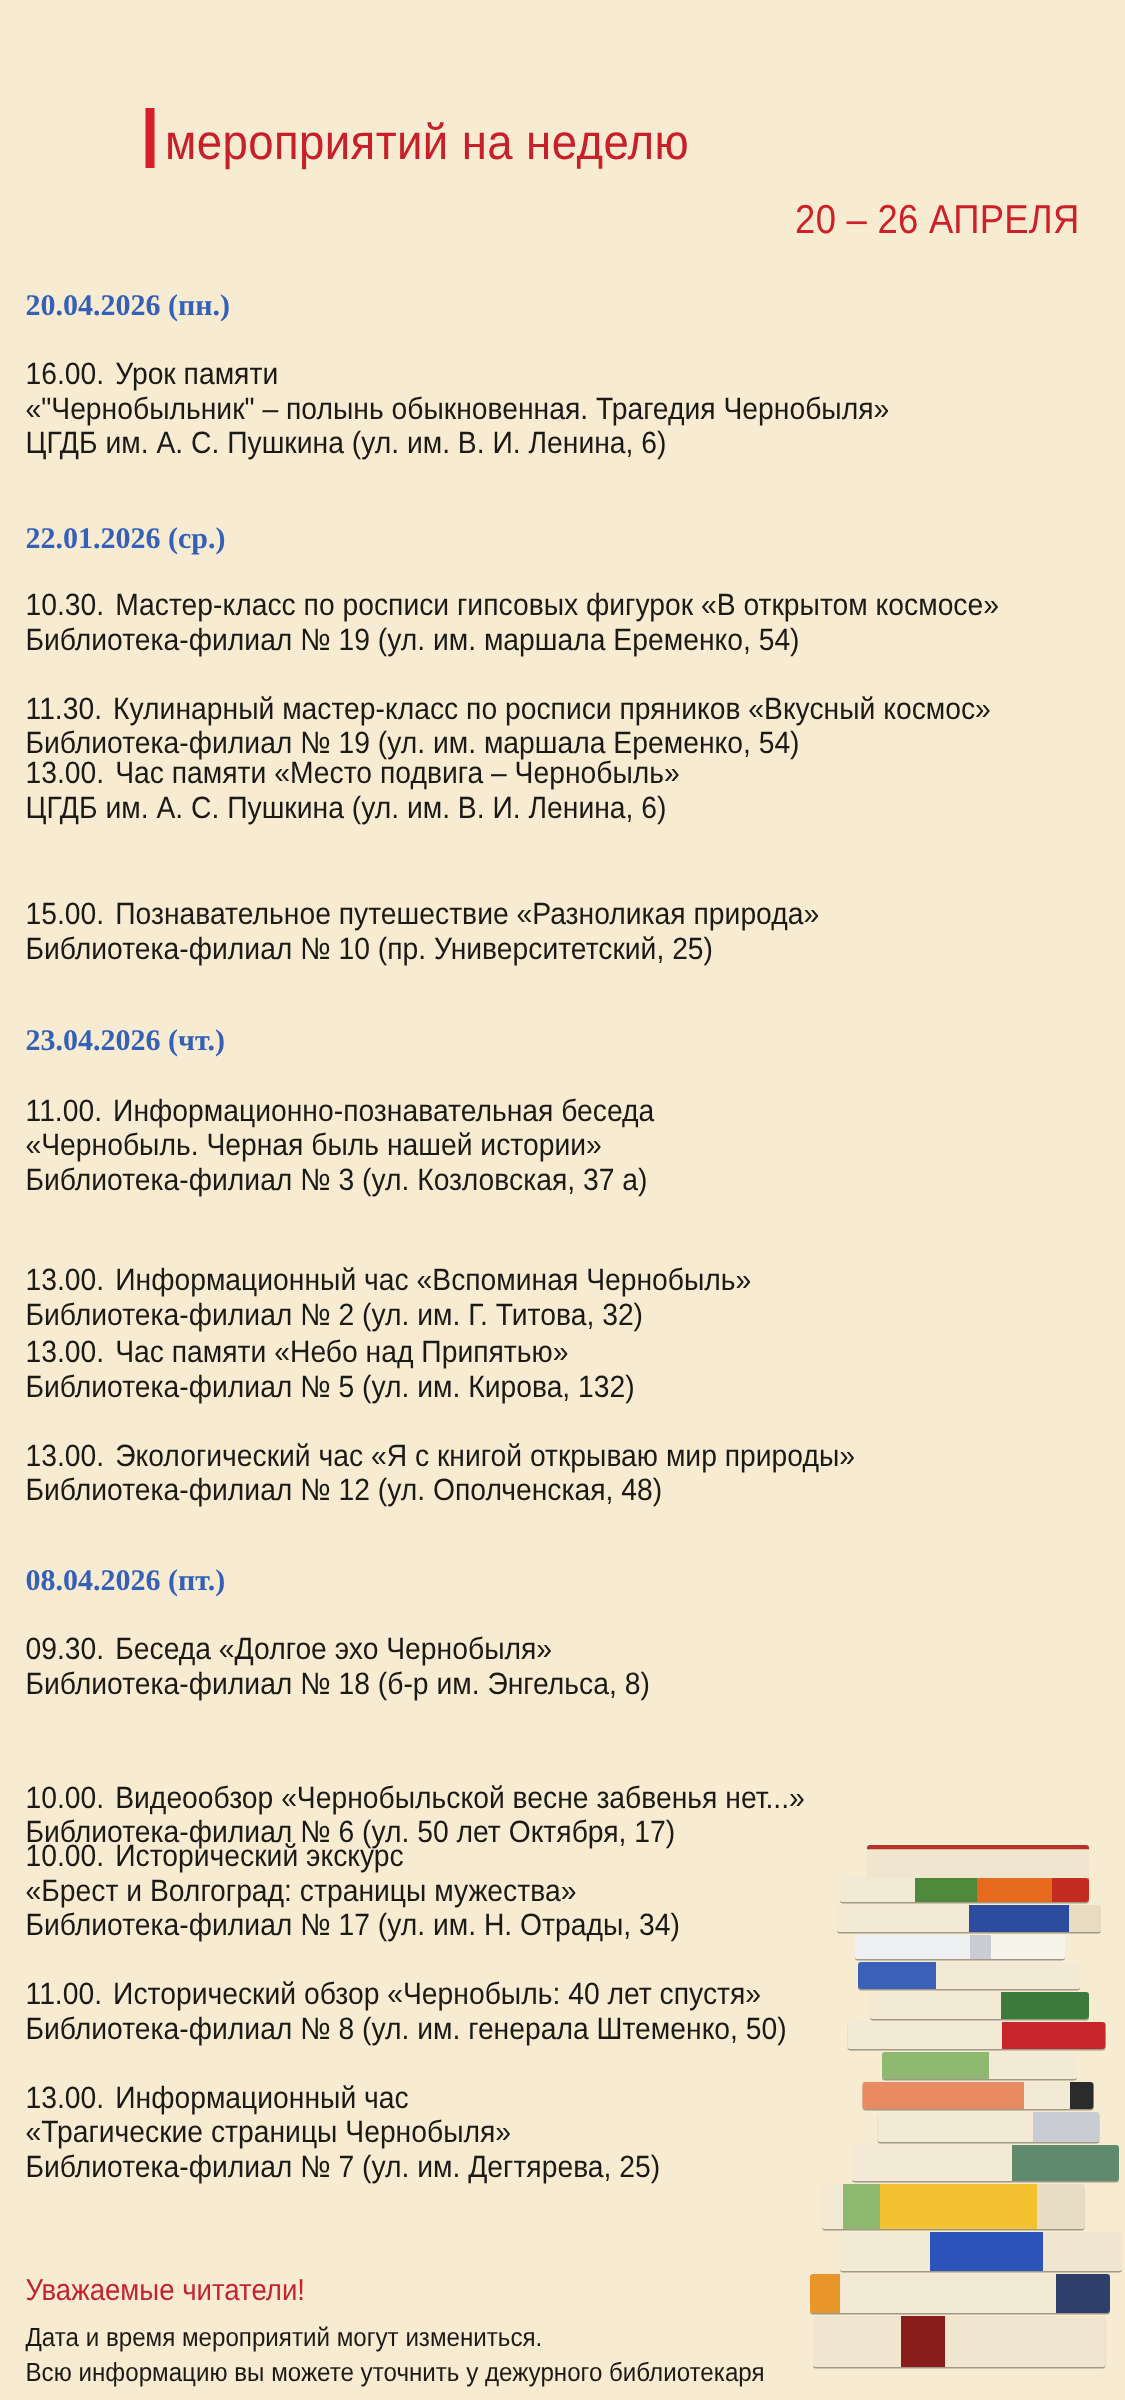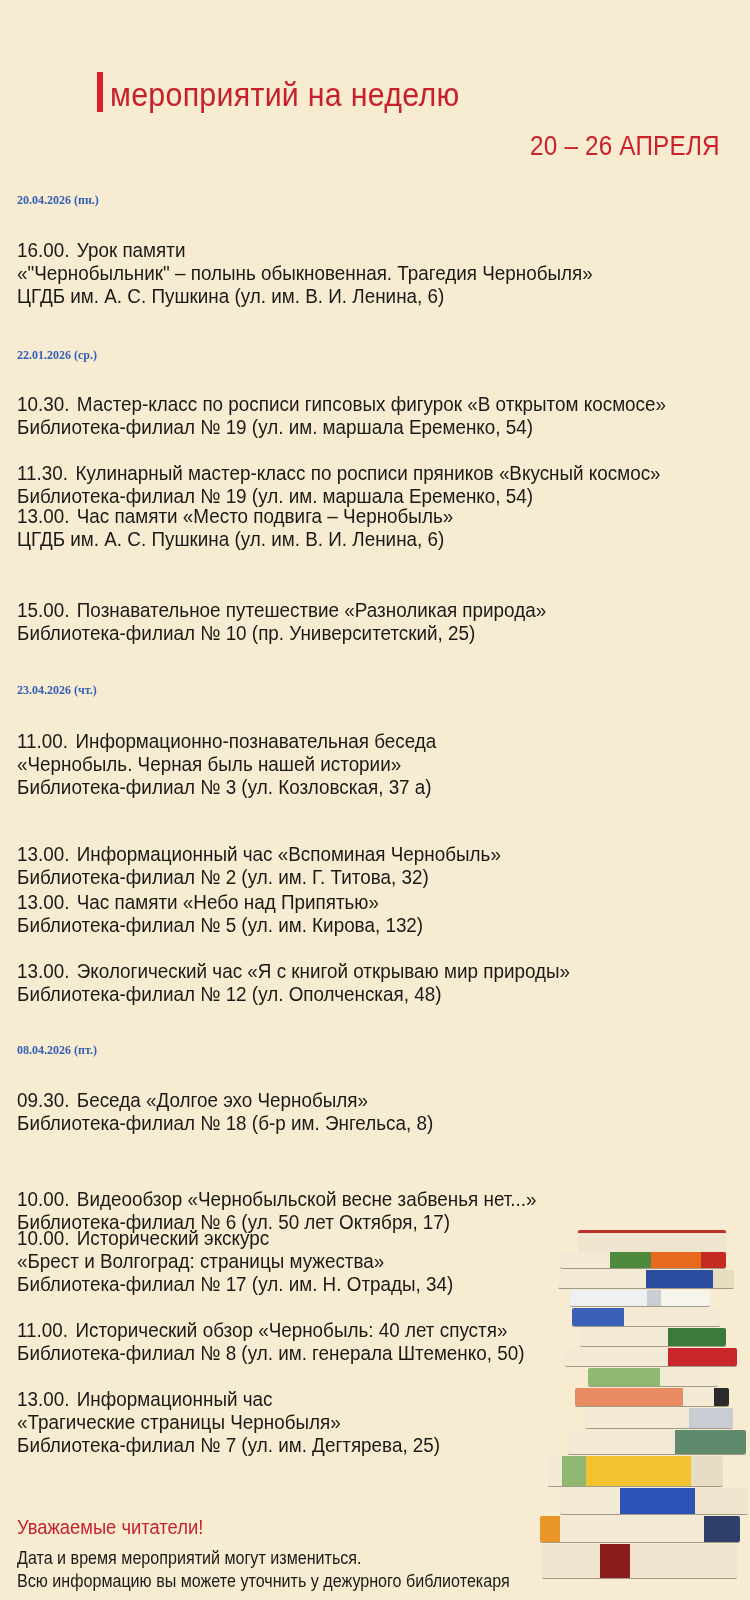--- a/index.html
+++ b/index.html
@@ -33,21 +33,21 @@
     position: absolute; right: 30px; top: 131px;
     font-size: 27px; color: #cc2129; letter-spacing: 0.2px;
     transform: scaleX(0.9); transform-origin: right;
   }
 
   
   .content { position: absolute; left: 17px; top: 0; width: 720px; }
   .day-heading {
     position: absolute; left: 0;
     font-family: "Liberation Serif", serif;
-    font-size: 12px; font-weight: bold; color: #3560b8;
+    font-size: 20px; font-weight: bold; color: #3560b8;
   }
   .event { position: absolute; left: 0; }
   .line {
     font-size: 20.5px; line-height: 23px; white-space: nowrap;
     transform: scaleX(0.92); transform-origin: left;
     color: #1c1a16;
   }
   .time { margin-right: 8px; }
 
   .notice-title {

